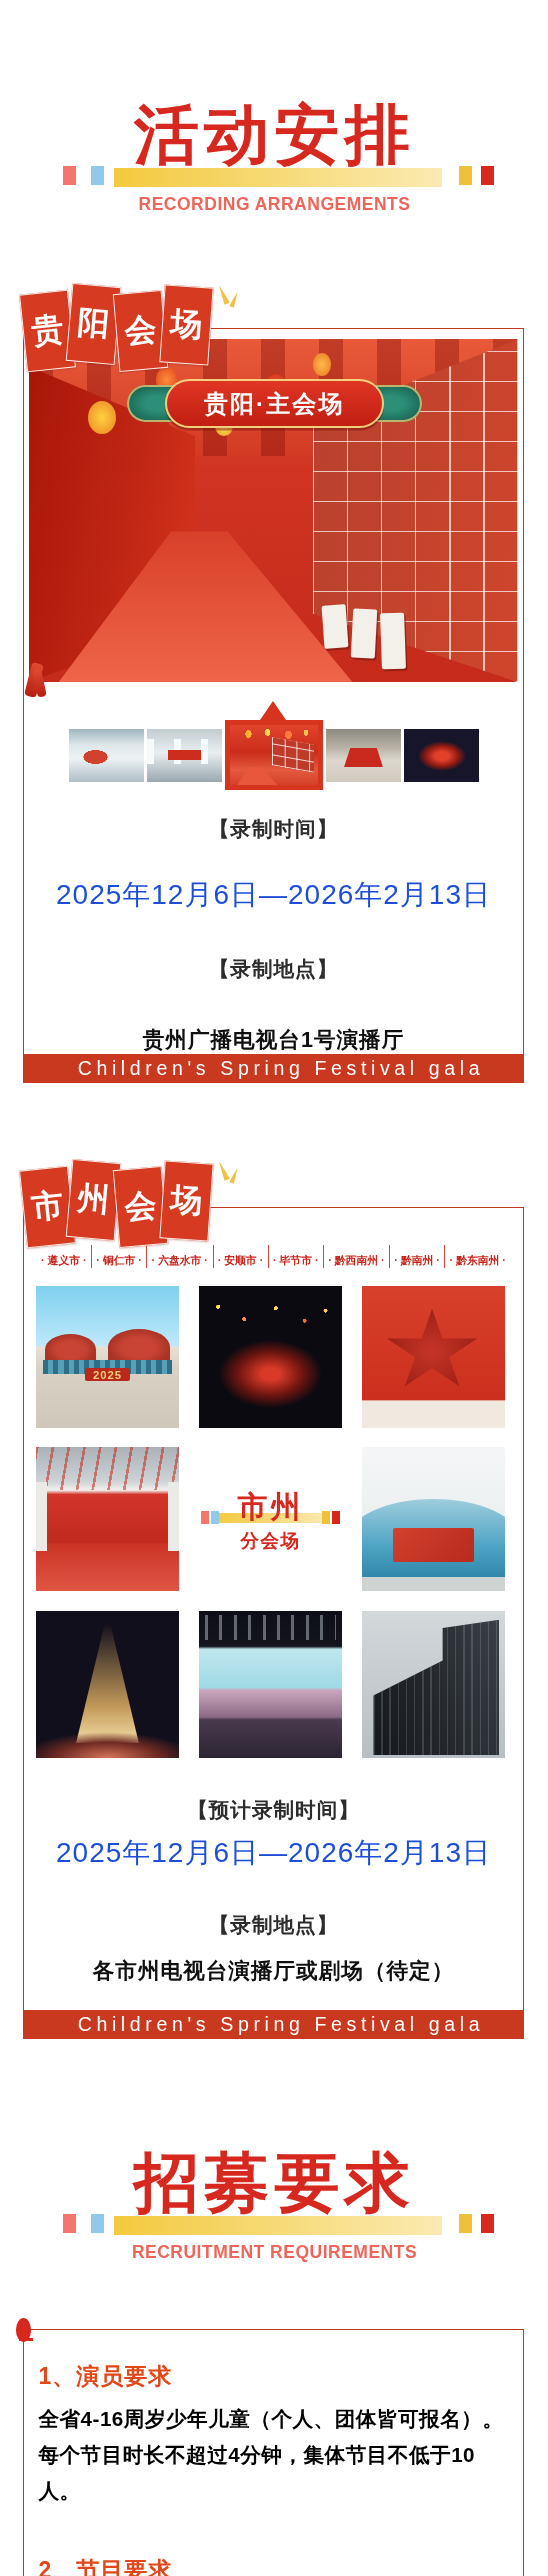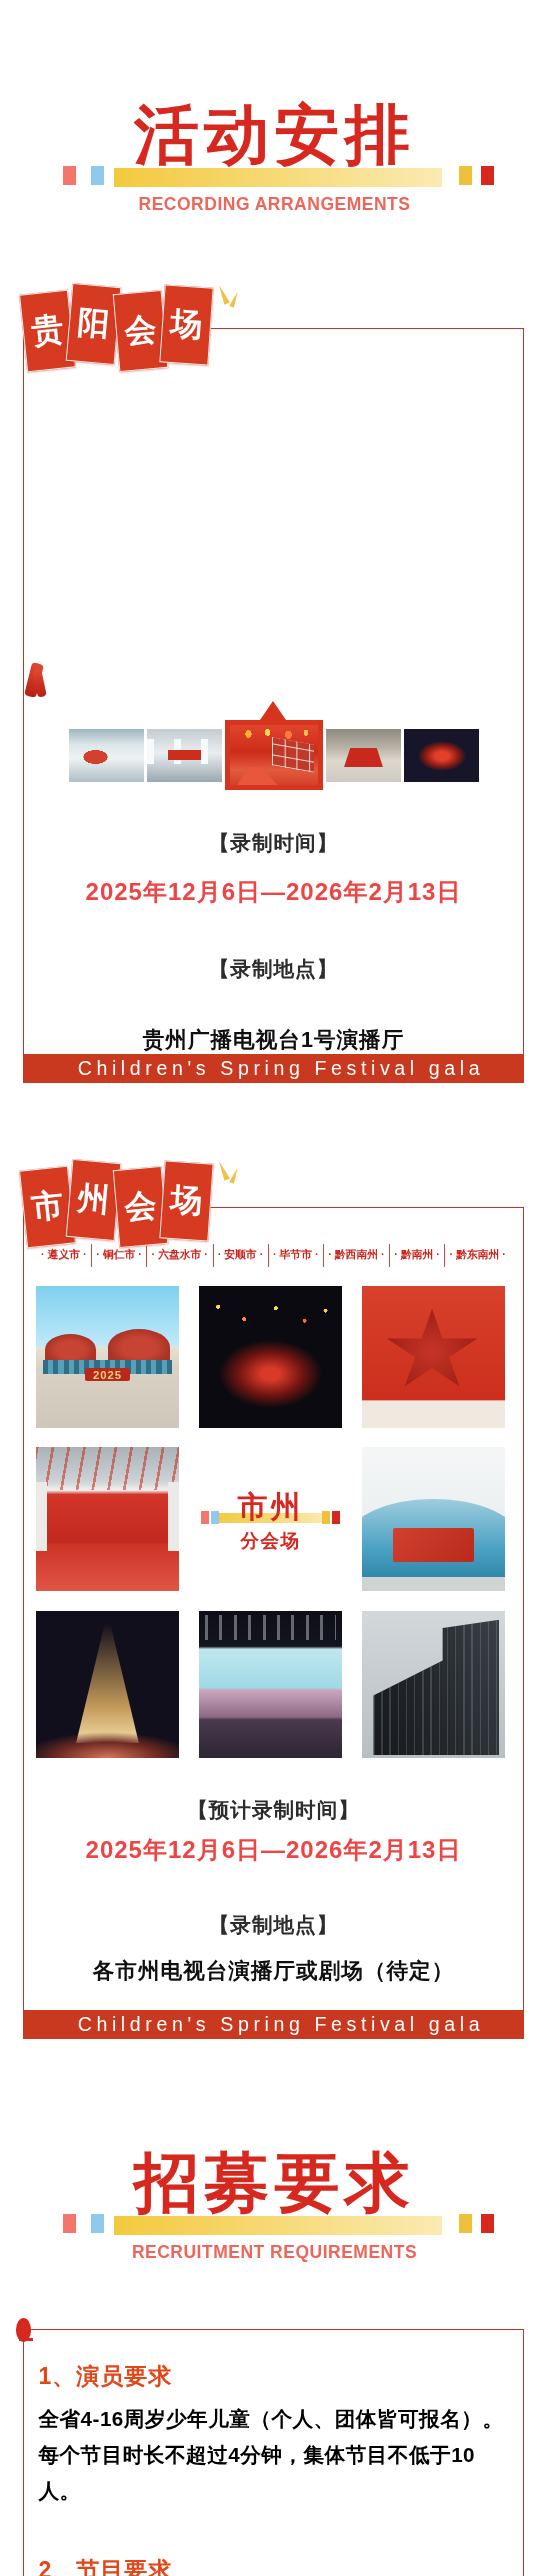--- a/index.html
+++ b/index.html
@@ -90,21 +90,21 @@
     repeating-linear-gradient(90deg,rgba(255,255,255,.8) 0 1px,transparent 1px 12.4px),#c03a2a;}
   .t-corr .carpet{left:8%;bottom:0;width:46%;height:30%;background:#e8573c;clip-path:polygon(30% 0,60% 0,100% 100%,0 100%);}
   .t-gate{background:linear-gradient(180deg,#8e8a80 0%,#b8b2a6 35%,#ddd8cf 60%,#cfc9bf 100%);}
   .t-gate .gate{left:24%;top:36%;width:52%;height:36%;background:#c8291c;clip-path:polygon(0 100%,16% 0,84% 0,100% 100%);}
   .t-stage{background:#17152a;}
   .t-stage .glow{left:18%;top:22%;width:64%;height:58%;background:radial-gradient(closest-side,#e3402c 28%,#8e1a12 68%,transparent 100%);}
 
   
   .crow{position:absolute;left:0;width:100%;text-align:center;}
   .lbl{font-size:20.6px;font-weight:700;color:#2c2c2c;letter-spacing:1px;}
-  .val{font-size:24px;font-weight:700;color:#ef4444;letter-spacing:1px;}
+  .val{font-size:28px;font-weight:400;color:#1d4ed8;letter-spacing:1px;}
   .val2{font-size:21.6px;font-weight:700;color:#101010;letter-spacing:1px;}
 
   
   .cities{position:absolute;left:0;right:0;display:flex;align-items:center;justify-content:center;}
   .city{font-size:10.8px;font-weight:700;color:#c8251c;padding:0 4.6px;white-space:nowrap;}
   .citysep{width:0.5px;height:23px;background:#d0493a;}
 
   
   .s-build{background:linear-gradient(180deg,#7fd0ef 0%,#bfe9fa 42%,#e6e1d4 43%,#d9d2c4 58%,#cfc8ba 100%);}
   .s-build .dome{background:radial-gradient(closest-side,#c74334 55%,#a93325 100%);border-radius:50% 50% 3.1px 3.1px;}
@@ -189,20 +189,42 @@
         <span>场</span>
       </div>
     <div class="sparkle" style="left:195px;top:0;">
         <i class="s1"></i>
         <i class="s2"></i>
       </div>
   </div>
 
   <div class="panel" id="panel-guiyang">
 
+    <div class="photo g-main" style="left:5.2px;top:10.3px;width:489px;height:343px;">
+      <div class="gm-ceil"></div>
+      <div class="gm-wallL"></div>
+      <div class="gm-wallR"></div>
+      <div class="gm-floor"></div>
+      <div class="lan" style="left:12%;top:18%;width:28px;height:33px;background:radial-gradient(closest-side,#ffd23e,#f09a2a);"></div>
+      <div class="lan" style="left:26%;top:8%;width:20.6px;height:26px;background:radial-gradient(closest-side,#ff8a3c,#e85a24);"></div>
+      <div class="lan" style="left:38%;top:22%;width:17.5px;height:21.6px;background:radial-gradient(closest-side,#ffe06a,#f0b030);"></div>
+      <div class="lan" style="left:48%;top:10%;width:24px;height:29px;background:radial-gradient(closest-side,#ff6a40,#d8361f);"></div>
+      <div class="lan" style="left:58%;top:4%;width:18.5px;height:23px;background:radial-gradient(closest-side,#ffba4e,#ef8a2e);"></div>
+      <div class="gm-cube" style="left:60%;bottom:10%;width:24px;height:43px;transform:rotate(-4deg);"></div>
+      <div class="gm-cube" style="left:66%;bottom:7%;width:24px;height:49px;transform:rotate(3deg);"></div>
+      <div class="gm-cube" style="left:72%;bottom:4%;width:24px;height:56px;transform:rotate(-2deg);"></div>
+
+      <div class="badge" style="position:absolute;left:calc(50% - 144px);top:40px;width:289px;height:49px;">
+        <div class="bc" style="left:-3.1px;"></div>
+        <div class="bc" style="right:-3.1px;"></div>
+        <div class="badge-core">
+          <span>贵阳·主会场</span>
+        </div>
+      </div>
+    </div>
 
     <div class="ribbon" style="position:absolute;left:4.1px;top:334px;width:12.4px;height:34px;transform:rotate(14deg);"></div>
     <div class="ribbon" style="position:absolute;left:11.3px;top:340px;width:9.3px;height:28px;transform:rotate(-12deg);"></div>
 
     <div class="pointer" style="left:calc(50% - 13.4px);top:372px;"></div>
 
     <div class="photo t-mall" style="left:45px;top:400px;width:75px;height:53px;">
         <div class="arch"></div>
       </div>
     <div class="photo t-atrium" style="left:123px;top:400px;width:75px;height:53px;">
@@ -214,21 +236,21 @@
         <div class="wall"></div>
         <div class="carpet"></div>
     </div>
     <div class="photo t-gate" style="left:302px;top:400px;width:75px;height:53px;">
         <div class="gate"></div>
       </div>
     <div class="photo t-stage" style="left:380px;top:400px;width:75px;height:53px;">
         <div class="glow"></div>
       </div>
 
-    <div class="crow lbl" style="top:500px;">【录制时间】</div>
+    <div class="crow lbl" style="top:486px;">【录制时间】</div>
     <div class="crow val" style="top:547px;">2025年12月6日—2026年2月13日</div>
     <div class="crow lbl" style="top:626px;">【录制地点】</div>
     <div class="crow val2" style="top:696px;">贵州广播电视台1号演播厅</div>
 
     <div class="banner">
       <span>Children's Spring Festival gala</span>
     </div>
   </div>
 
   <div class="tab-cards" style="top:1160px;">
@@ -245,21 +267,21 @@
         <span>场</span>
       </div>
     <div class="sparkle" style="left:195px;top:0;">
         <i class="s1"></i>
         <i class="s2"></i>
       </div>
   </div>
 
   <div class="panel" id="panel-shizhou">
 
-    <div class="cities" style="top:34px;height:26px;">
+    <div class="cities" style="top:34px;height:26px;align-items:flex-end;">
       <span class="city">· 遵义市 ·</span>
         <span class="citysep"></span>
       <span class="city">· 铜仁市 ·</span>
         <span class="citysep"></span>
       <span class="city">· 六盘水市 ·</span>
         <span class="citysep"></span>
       <span class="city">· 安顺市 ·</span>
         <span class="citysep"></span>
       <span class="city">· 毕节市 ·</span>
         <span class="citysep"></span>

